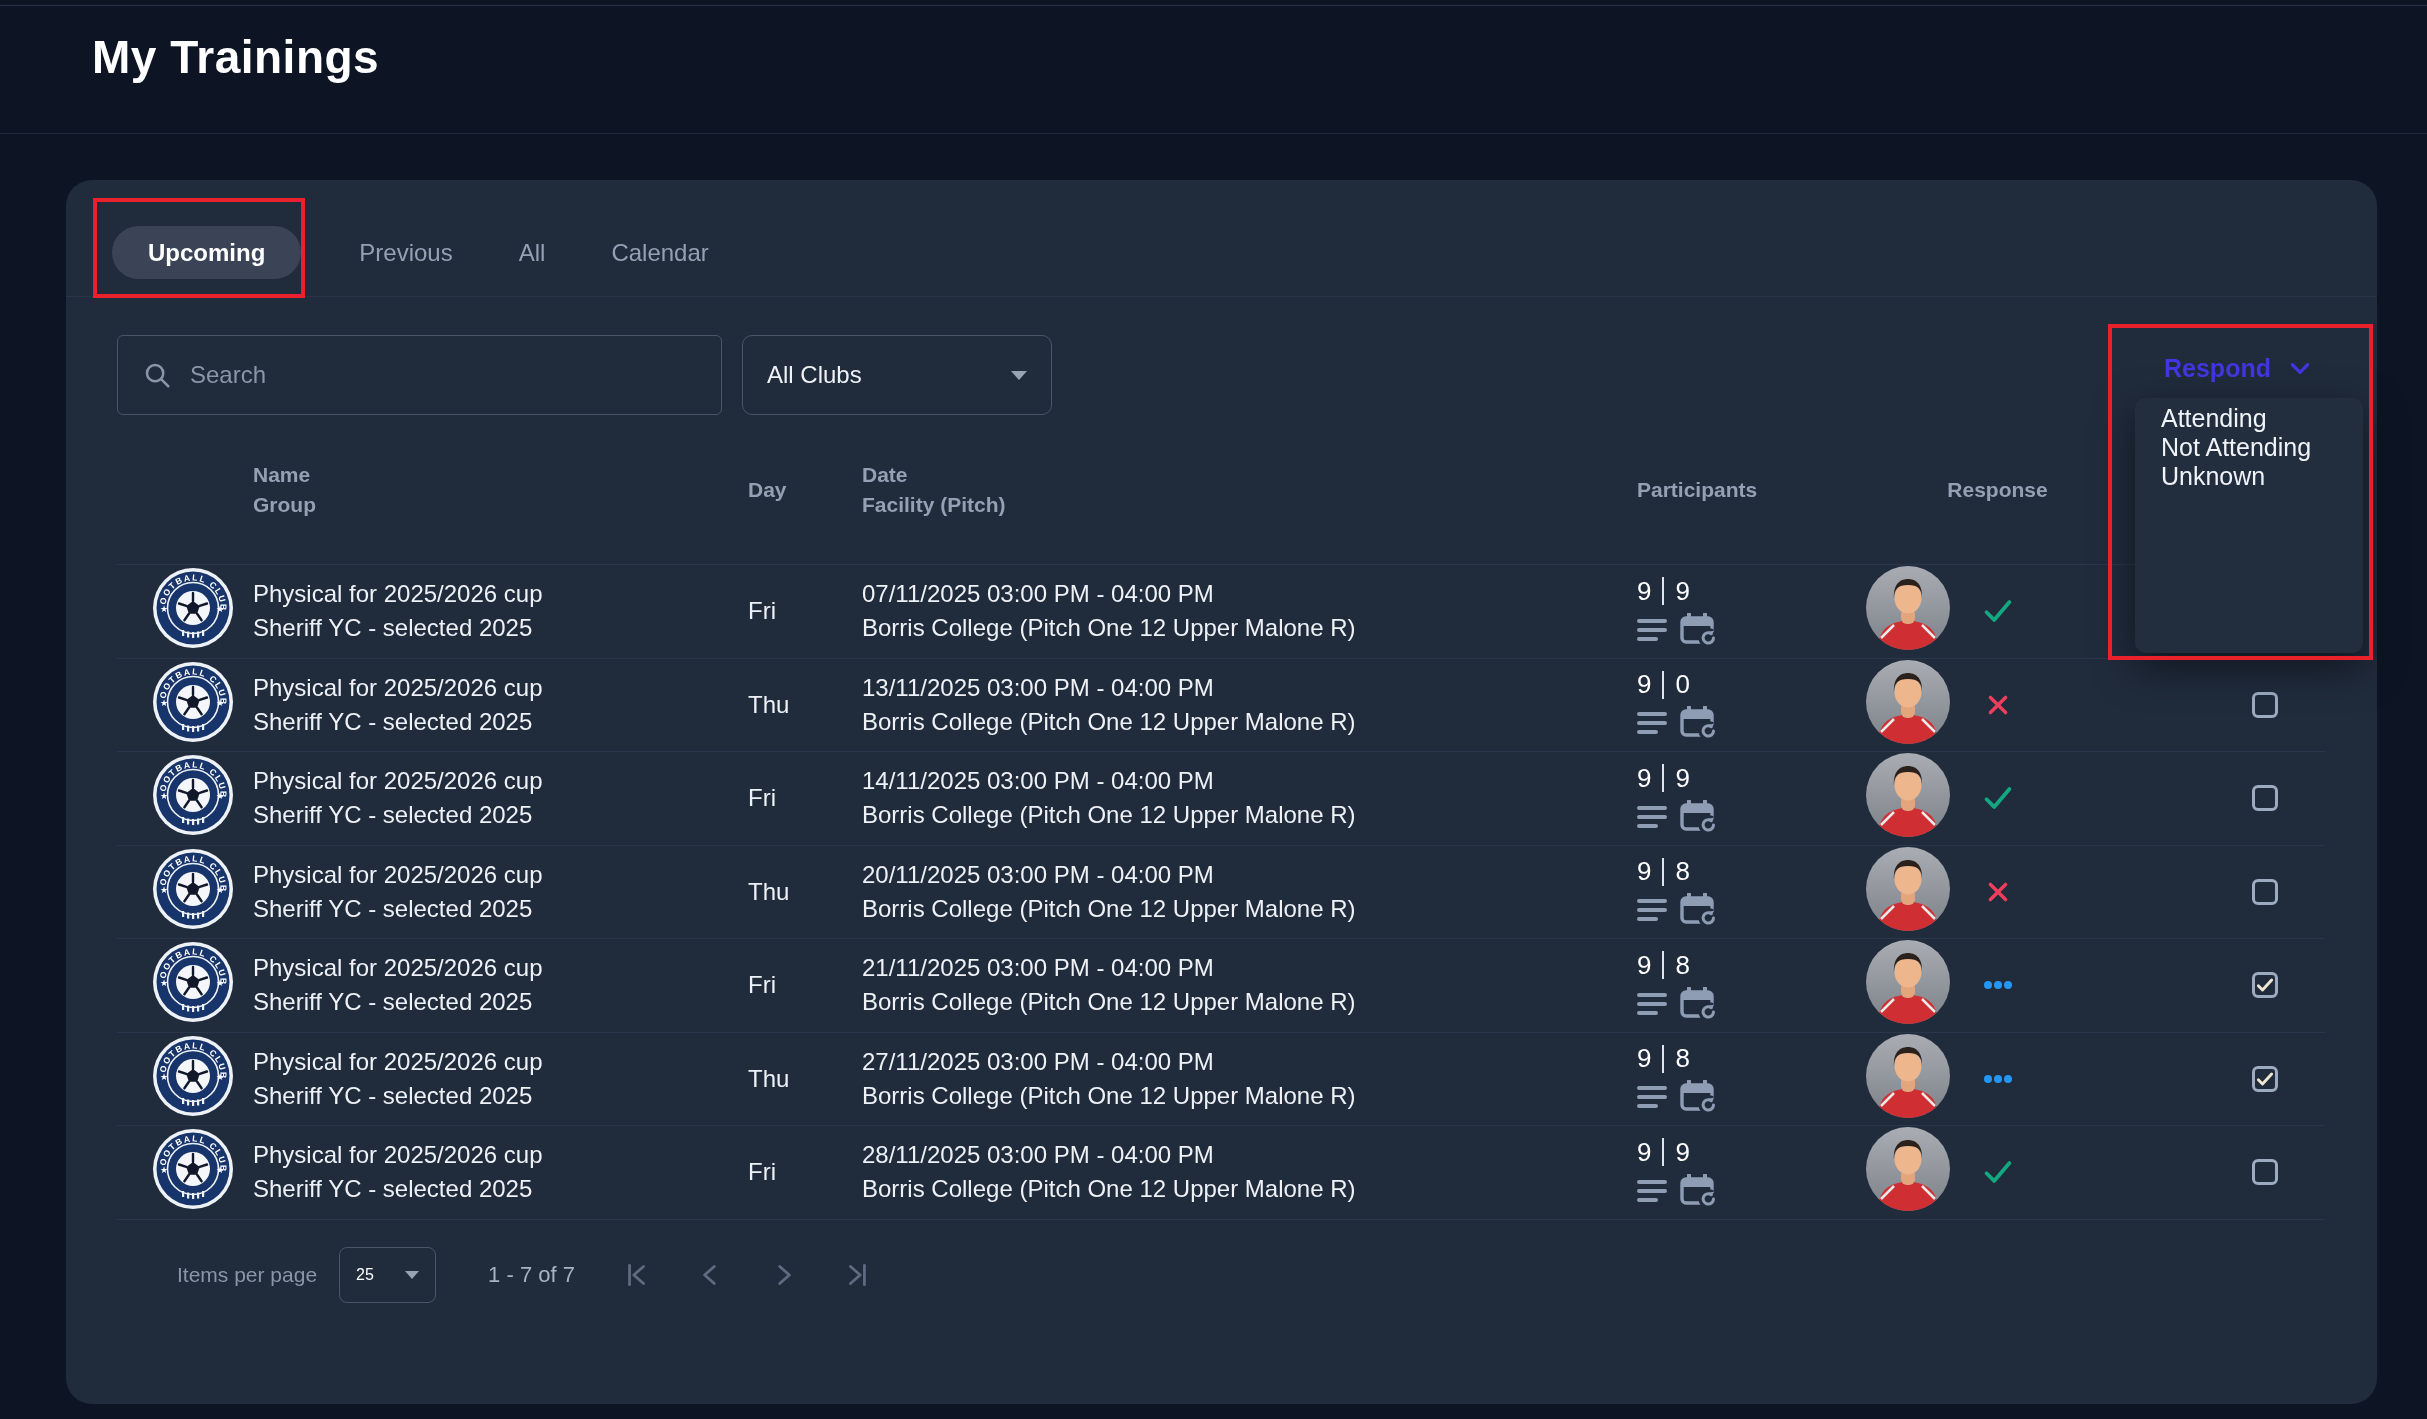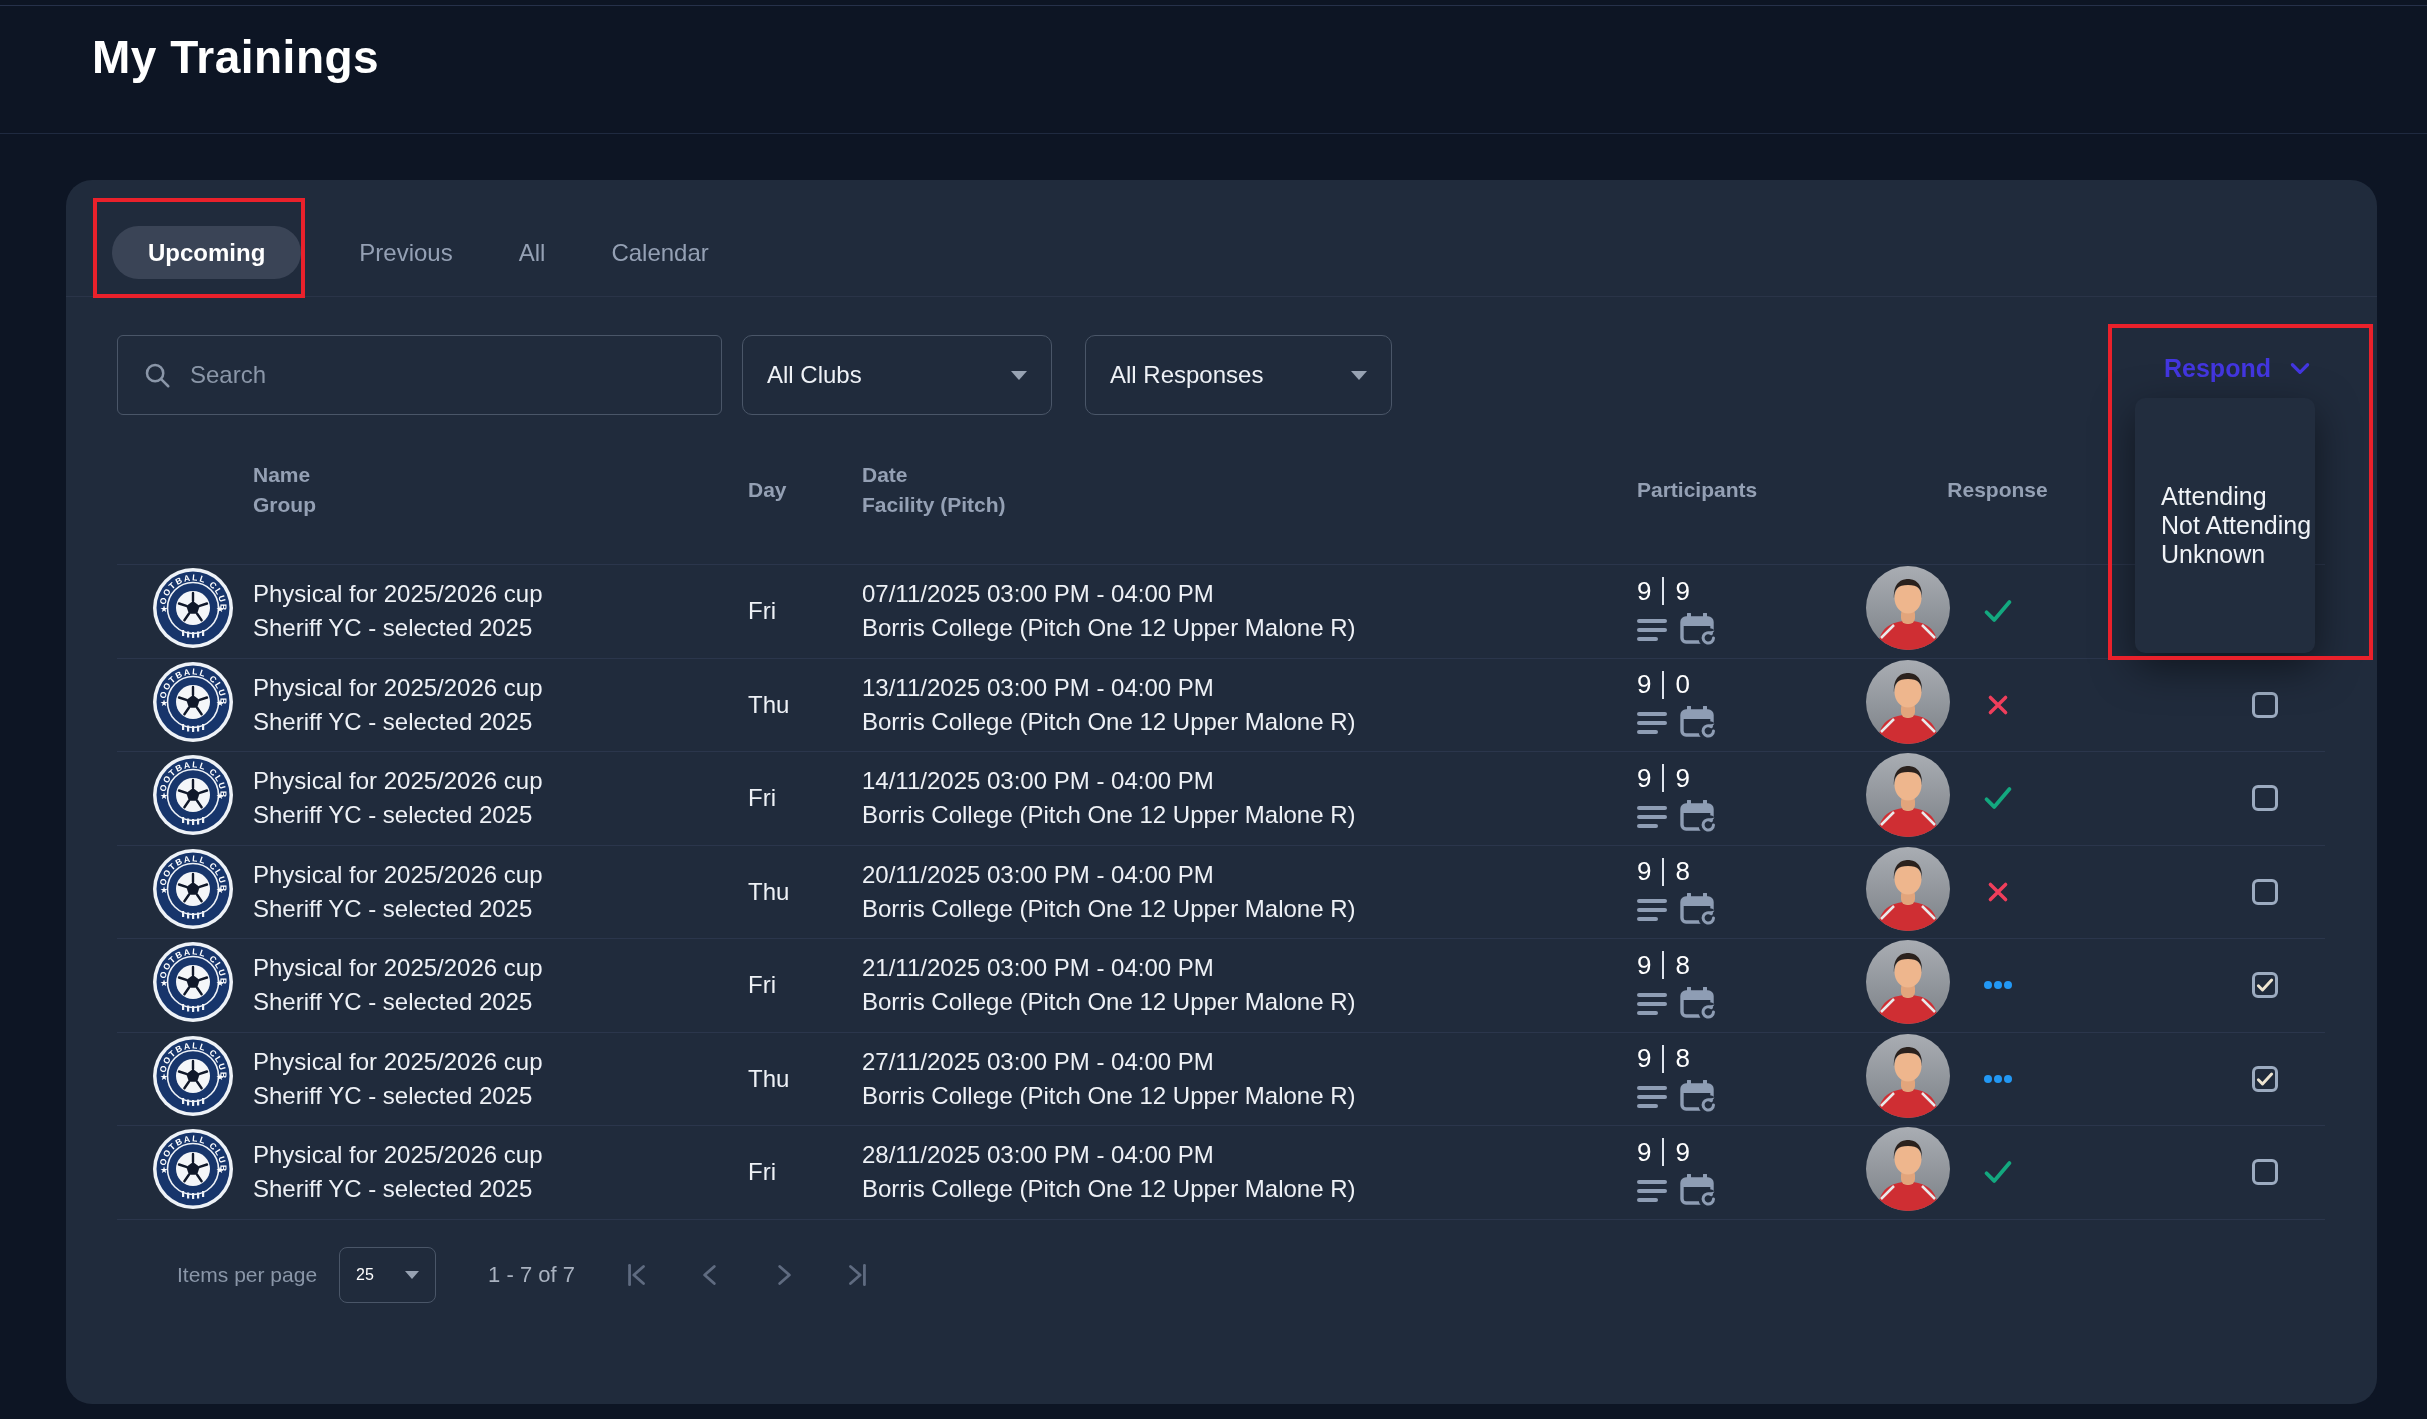--- a/index.html
+++ b/index.html
@@ -66,22 +66,22 @@
   
   .pagination{position:absolute; left:51px; top:1050px; height:90px; display:flex; align-items:center; color:var(--muted2); font-size:21px;}
   .pagination .lbl{margin-left:60px;}
   .pgsize{width:97px; height:56px; border:1px solid var(--input-border); border-radius:8px; display:flex; align-items:center; justify-content:space-between; padding:0 16px; margin-left:22px; color:#fff; font-size:16px; cursor:pointer;}
   .pgsize .tri{border-left-width:7px; border-right-width:7px; border-top-width:8px;}
   .range{margin-left:52px; font-size:22px; color:#a9b2c0;}
   .nav{display:flex; align-items:center; gap:44px; margin-left:46px;}
   .nav span{display:flex; cursor:pointer;}
 
   
-  .menu{position:absolute; left:2069px; top:218px; width:180px; height:255px; background:var(--menu-bg); border-radius:10px;
-        box-shadow:0 14px 40px rgba(0,0,0,.5); display:flex; flex-direction:column; justify-content:center; padding:6px 0; z-index:5;}
+  .menu{position:absolute; left:2069px; top:218px; width:228px; height:255px; background:var(--menu-bg); border-radius:10px;
+        box-shadow:0 14px 40px rgba(0,0,0,.5); display:flex; flex-direction:column; justify-content:flex-start; padding:6px 0; z-index:5;}
   .menu-item{padding-left:26px; font-size:25px; color:#f0f3f7; cursor:pointer;}
 
   
   .annot{position:absolute; border:4px solid var(--annot); pointer-events:none; z-index:9;}
   .annot-upcoming{left:27px; top:18px; width:212px; height:100px;}
   .annot-respond{left:2042px; top:144px; width:265px; height:336px;}
 </style>
 </head>
 <body>
 
@@ -102,24 +102,20 @@
   <div class="filters">
     <div class="searchbox">
       <svg width="30" height="30" viewBox="0 0 24 24" fill="none" stroke="#8a96a8" stroke-width="2" stroke-linecap="round">
           <circle cx="10.5" cy="10.5" r="6.5"></circle>
           <path d="M15.5 15.5 L21 21"></path>
         </svg>
       <input type="text" placeholder="Search" style="">
     </div>
     <div class="selectbox sel-clubs">
       <span>All Clubs</span>
-      <span class="tri"></span>
-    </div>
-    <div class="selectbox sel-resp">
-      <span>All Responses</span>
       <span class="tri"></span>
     </div>
   </div>
 
   <div class="respond-btn">
     <span>Respond</span>
     <svg width="26" height="26" viewBox="0 0 24 24" fill="none" stroke="#4336e0" stroke-width="3" stroke-linecap="round" stroke-linejoin="round">
         <path d="M5 9l7 7 7-7"></path>
       </svg>
   </div>

